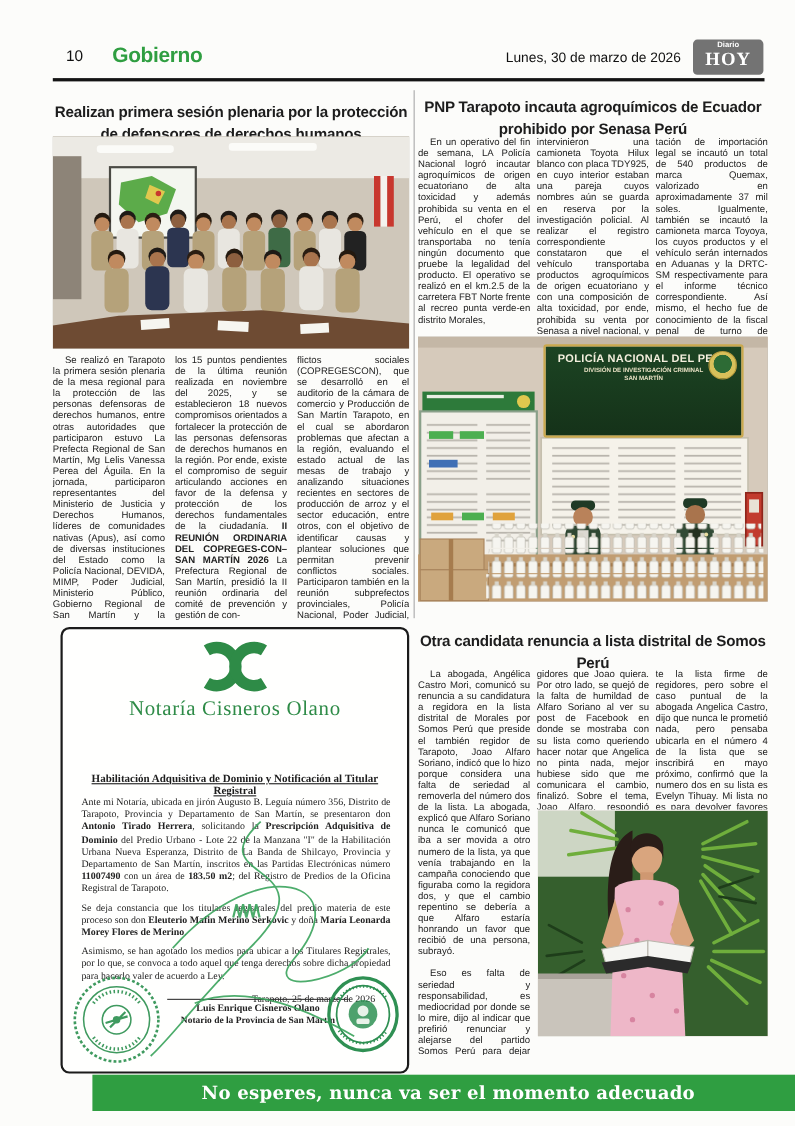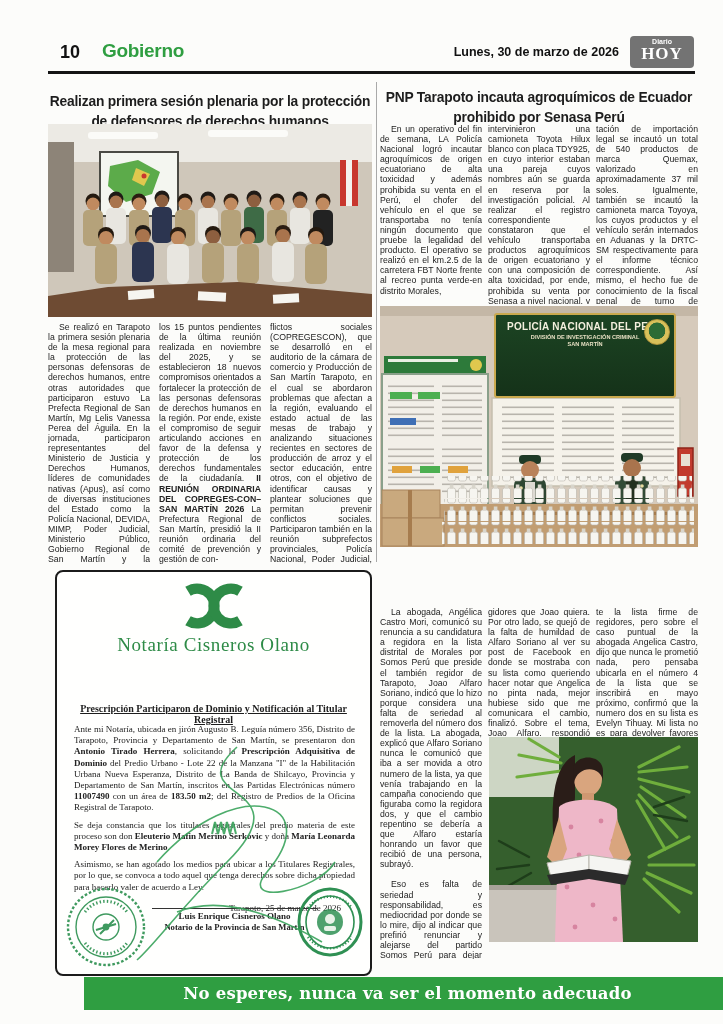--- a/index.html
+++ b/index.html
@@ -1,22 +1,22 @@
 <!DOCTYPE html>
 <html><head>
 <meta charset="utf-8">
 <style>
   html,body{margin:0;padding:0;background:#777;}
   .page{width:723px;height:1024px;position:relative;background:#fcfcfa;margin:0 auto;
         font-family:"Liberation Sans",sans-serif;overflow:hidden;color:#1a1a1a;}
   .abs{position:absolute;}
   
-  .pageno{left:60px;top:42px;font-size:18px;font-weight:bold;color:#111;}
+  .pageno{left:60px;top:42px;font-size:14px;font-weight:normal;color:#111;}
   .section{left:102px;top:40px;font-size:19px;font-weight:bold;color:#2f9e41;letter-spacing:-0.3px;}
-  .edate{right:104px;top:45px;font-size:12.5px;color:#111;font-weight:bold;}
+  .edate{right:104px;top:45px;font-size:12.5px;color:#111;}
   .hoy-logo{left:630px;top:36px;width:64px;height:32px;background:#737373;border-radius:4px;
             text-align:center;color:#fff;}
   .hoy-top{display:block;font-size:7px;font-weight:bold;margin-top:2px;line-height:7px;}
   .hoy-main{display:block;font-family:"Liberation Serif",serif;font-weight:bold;font-size:17px;
             line-height:18px;letter-spacing:1px;}
   .hrule{left:48px;top:71px;width:647px;height:3px;background:#141414;}
   .vdiv{left:376px;top:82px;width:1px;height:480px;background:#a9a9a9;}
   
   .headline{font-weight:bold;text-align:center;font-size:13.8px;line-height:20px;color:#1d1d1d;
             letter-spacing:-0.2px;}
@@ -285,20 +285,21 @@
       <rect x="62" y="216" width="252" height="22" fill="url(#bottles)"></rect>
     </svg>
     <div class="pnp-sign">
       <div class="pnp-l1">POLICÍA NACIONAL DEL PERÚ</div>
       <div class="pnp-l2">DIVISIÓN DE INVESTIGACIÓN CRIMINAL</div>
       <div class="pnp-l3">SAN MARTÍN</div>
       <div class="pnp-emblem"></div>
     </div>
   </div>
 
+  <h2 class="abs headline h3">Otra candidata renuncia a lista distrital de Somos Perú</h2>
 
   <div class="abs col a3c1 rx1">
     <p class="ind">La abogada, Angélica Castro Mori, comunicó su renuncia a su candidatura a regidora en la lista distrital de Morales por Somos Perú que preside el también regidor de Tarapoto, Joao Alfaro Soriano, indicó que lo hizo porque considera una falta de seriedad al removerla del número dos de la lista. La abogada, explicó que Alfaro Soriano nunca le comunicó que iba a ser movida a otro numero de la lista, ya que venía trabajando en la campaña conociendo que figuraba como la regidora dos, y que el cambio repentino se debería a que Alfaro estaría honrando un favor que recibió de una persona, subrayó.</p>
     <p class="ind">Eso es falta de seriedad y responsabilidad, es mediocridad por donde se lo mire, dijo al indicar que prefirió renunciar y alejarse del partido Somos Perú para dejar libre la fórmula de re-</p>
   </div>
   <div class="abs col a3c23 rx2">
     <p>gidores que Joao quiera. Por otro lado, se quejó de la falta de humildad de Alfaro Soriano al ver su post de Facebook en donde se mostraba con su lista como queriendo hacer notar que Angelica no pinta nada, mejor hubiese sido que me comunicara el cambio, finalizó. Sobre el tema, Joao Alfaro, respondió que aún no exis-</p>
   </div>
   <div class="abs col a3c23 rx3">
     <p>te la lista firme de regidores, pero sobre el caso puntual de la abogada Angelica Castro, dijo que nunca le prometió nada, pero pensaba ubicarla en el número 4 de la lista que se inscribirá en mayo próximo, confirmó que la numero dos en su lista es Evelyn Tihuay. Mi lista no es para devolver favores a nadie, finalizó.</p>
@@ -356,21 +357,21 @@
       <path d="M58 138 L100 132 L140 138 L136 148 L100 142 L62 148 Z" fill="#2b2b2b"></path>
     </svg>
   </div>
 
   <div class="abs ad">
     <svg class="ad-logo" width="120" height="52" viewBox="0 0 120 60">
       <path d="M30 13 A 20 20 0 1 1 30 47" fill="none" stroke="#2e8b47" stroke-width="12"></path>
       <path d="M90 13 A 20 20 0 1 0 90 47" fill="none" stroke="#2e8b47" stroke-width="12"></path>
     </svg>
     <div class="ad-brand">Notaría Cisneros Olano</div>
-    <div class="ad-title">Prescripción Participaron de Dominio y Notificación al Titular Registral</div>
+    <div class="ad-title">Habilitación Adquisitiva de Dominio y Notificación al Titular Registral</div>
     <div class="ad-body">
       <p><span>Ante mi Notaría, ubicada en jirón Augusto B. Leguía número 356, Distrito de Tarapoto, Provincia y Departamento de San Martín, se presentaron don </span><b>Antonio Tirado Herrera</b><span>, solicitando la </span><b>Prescripción Adquisitiva de Dominio</b><span> del Predio Urbano - Lote 22 de la Manzana "I" de la Habilitación Urbana Nueva Esperanza, Distrito de La Banda de Shilcayo, Provincia y Departamento de San Martín, inscritos en las Partidas Electrónicas número </span><b>11007490</b><span> con un área de </span><b>183.50 m2</b><span>; del Registro de Predios de la Oficina Registral de Tarapoto.</span></p>
       <p><span>Se deja constancia que los titulares registrales del predio materia de este proceso son don </span><b>Eleuterio Mafin Merino Serkovic</b><span> y doña </span><b>María Leonarda Morey Flores de Merino</b><span>.</span></p>
       <p>Asimismo, se han agotado los medios para ubicar a los Titulares Registrales, por lo que, se convoca a todo aquel que tenga derechos sobre dicha propiedad para hacerlo valer de acuerdo a Ley.</p>
       <div class="ad-date">Tarapoto, 25 de marzo de 2026</div>
     </div>
 
     <svg class="seal-l" width="82" height="82" viewBox="0 0 82 82">
       <circle cx="41" cy="41" r="38" fill="none" stroke="#3f9a5f" stroke-width="2.4" stroke-dasharray="2.6 2"></circle>
       <circle cx="41" cy="41" r="30" fill="none" stroke="#3f9a5f" stroke-width="1.4"></circle>

